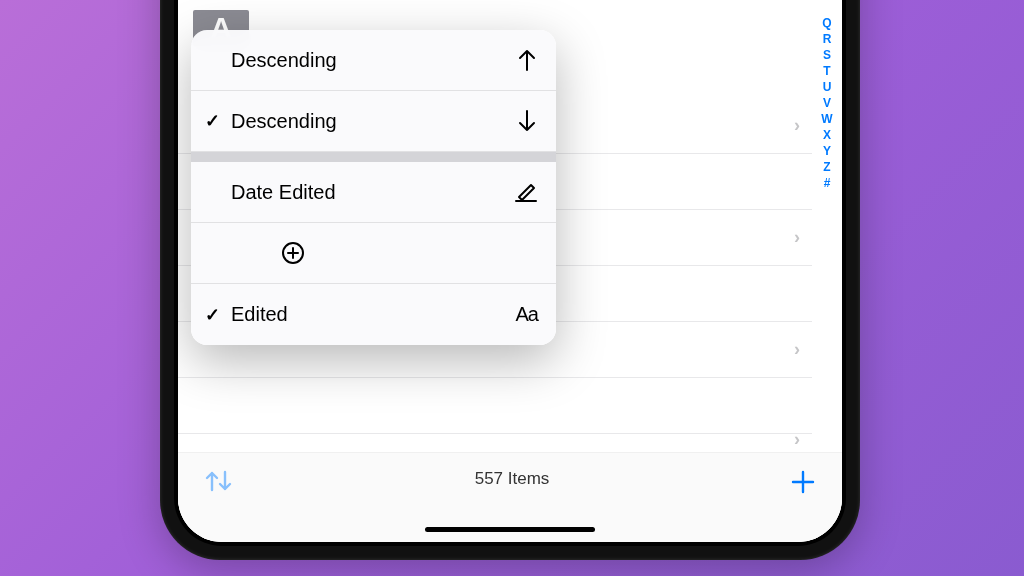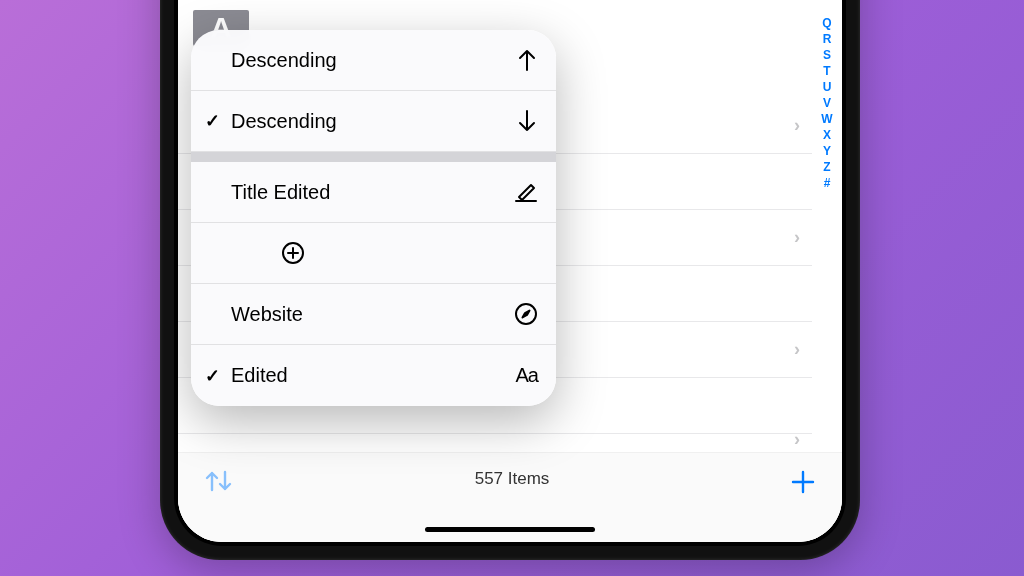--- a/index.html
+++ b/index.html
@@ -120,21 +120,21 @@
     font-weight: 700;
     line-height: 1;
   }
 
   .popover {
     position: absolute;
     left: 13px;
     top: 272px;
     width: 365px;
     background: rgba(250,250,252,0.97);
-    border-radius: 28px;
+    border-radius: 16px;
     box-shadow: 0 16px 50px rgba(0,0,0,0.28);
     overflow: hidden;
     backdrop-filter: blur(10px);
   }
   .menu-item {
     display: flex;
     align-items: center;
     padding: 0 18px 0 14px;
     height: 61px;
     font-size: 20px;
@@ -244,49 +244,39 @@
             <svg width="22" height="24" viewBox="0 0 22 24" stroke="#000" stroke-width="2" fill="none" stroke-linecap="round" stroke-linejoin="round">
               <path d="M11 2 V21 M4 14 L11 21 L18 14"></path>
             </svg>
           </span>
         </div>
 
         <div class="sep-thick"></div>
 
         <div class="menu-item">
           <span class="check-col"></span>
-          <span class="label-col">Title Edited</span>
+          <span class="label-col">Date Edited</span>
           <span class="icon-col">
             <svg width="24" height="22" viewBox="0 0 24 22" stroke="#000" stroke-width="2" fill="none" stroke-linecap="round" stroke-linejoin="round">
               <path d="M2 20 H22"></path>
               <path d="M5 16 L17 4 L20 7 L8 19 Z"></path>
             </svg>
           </span>
         </div>
 
         <div class="menu-item">
           <span class="check-col"></span>
           <span class="icon-col">
             <svg width="24" height="24" viewBox="0 0 24 24" stroke="#000" stroke-width="2" fill="none" stroke-linecap="round">
               <circle cx="12" cy="12" r="10"></circle>
               <path d="M12 7 V17 M7 12 H17"></path>
             </svg>
           </span>
         </div>
 
-        <div class="menu-item">
-          <span class="check-col"></span>
-          <span class="label-col">Website</span>
-          <span class="icon-col">
-            <svg width="24" height="24" viewBox="0 0 24 24" stroke="#000" stroke-width="2" fill="none" stroke-linejoin="round">
-              <circle cx="12" cy="12" r="10"></circle>
-              <path d="M15.5 8.5 L13 13 L8.5 15.5 L11 11 Z" fill="#000"></path>
-            </svg>
-          </span>
-        </div>
 
         <div class="menu-item">
           <span class="check-col">✓</span>
           <span class="label-col">Edited</span>
           <span class="icon-col aa-icon">Aa</span>
         </div>
 
       </div>
 
     </div>

